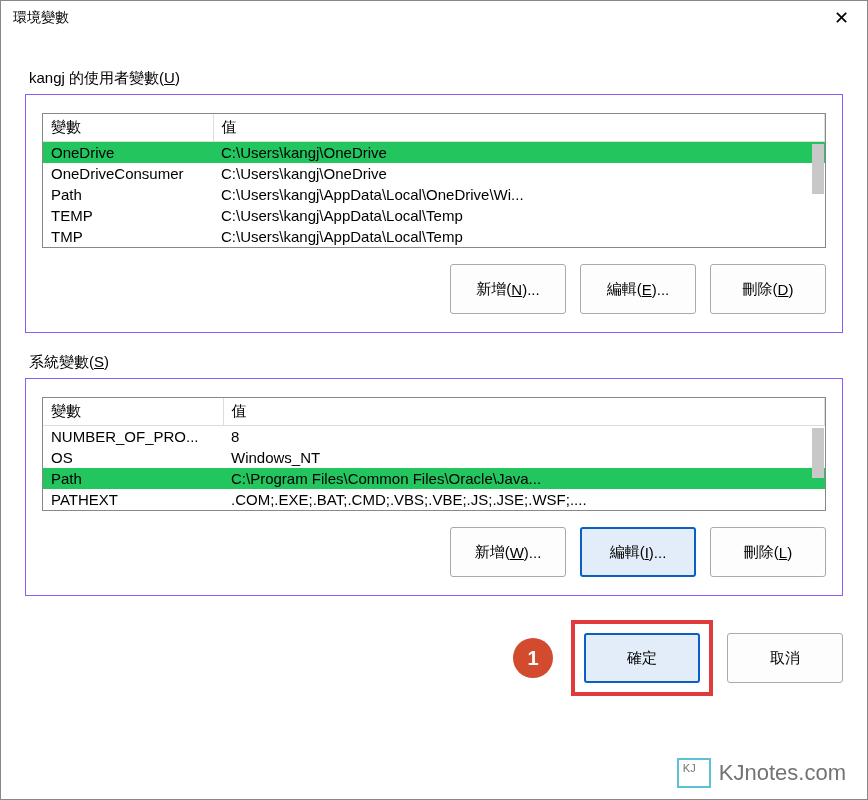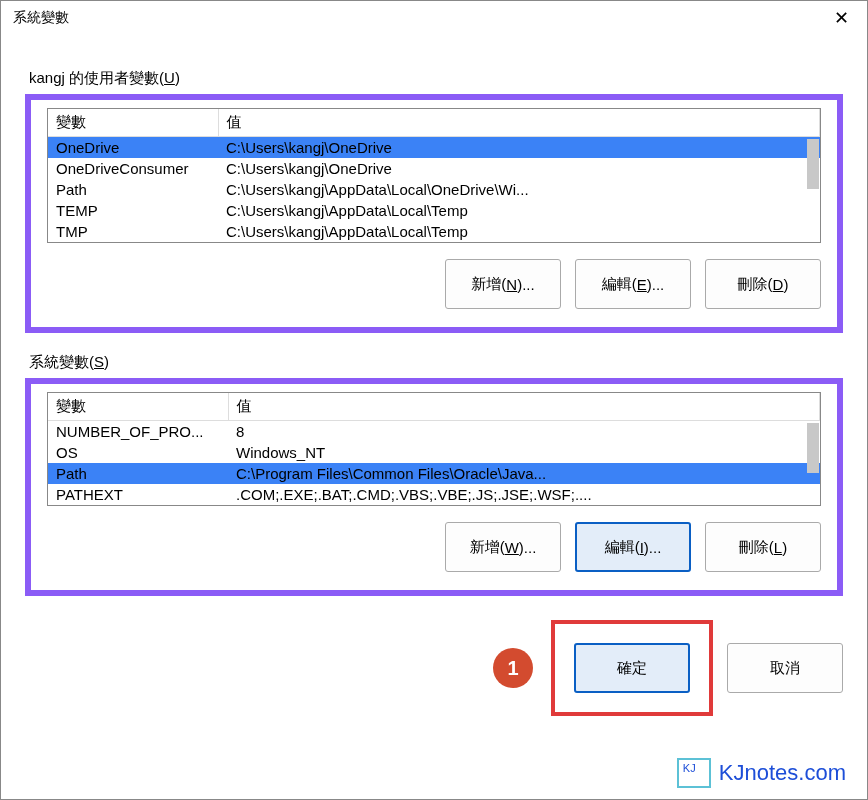--- a/index.html
+++ b/index.html
@@ -35,22 +35,22 @@
 }
 .body {
   padding: 14px 24px;
   flex: 1;
 }
 .section-label {
   font-size: 15px;
   margin: 20px 0 6px 4px;
 }
 .group {
-  border: 6px solid #8b5cf6;
-  padding: 8px 16px 18px 16px;
+  border: 1px solid #8b5cf6;
+  padding: 18px 16px 18px 16px;
   margin-bottom: 10px;
 }
 .table-wrap {
   border: 1px solid #888;
   position: relative;
 }
 .table {
   width: 100%;
   border-collapse: collapse;
   table-layout: fixed;
@@ -62,21 +62,21 @@
   border-right: 1px solid #ddd;
   border-bottom: 1px solid #ddd;
   background: #fff;
 }
 .table td {
   padding: 2px 8px;
   white-space: nowrap;
   overflow: hidden;
   text-overflow: ellipsis;
 }
-.table tr.selected td { background: #3b82f6; }
+.table tr.selected td { background: #22c55e; }
 .scrollbar {
   position: absolute;
   right: 1px;
   top: 30px;
   width: 12px;
   height: 50px;
   background: #c8c8c8;
 }
 .btn-row {
   display: flex;
@@ -117,27 +117,27 @@
   font-weight: bold;
   font-size: 20px;
   display: flex;
   align-items: center;
   justify-content: center;
   margin-right: 4px;
 }
 .highlight-box {
   display: inline-flex;
   border: 4px solid #e03a3a;
-  padding: 19px;
+  padding: 9px;
 }
 .watermark {
   position: absolute;
   right: 22px;
   bottom: 12px;
-  color: #1d4ed8;
+  color: #737373;
   font-size: 22px;
   font-family: sans-serif;
   display: flex;
   align-items: center;
   gap: 8px;
 }
 .wm-icon {
   width: 34px;
   height: 30px;
   border: 2px solid #5cc1d6;
@@ -150,21 +150,21 @@
   top: 2px;
   left: 4px;
 }
 u { text-decoration: underline; }
 </style>
 </head>
 <body>
 
 <div class="window">
   <div class="titlebar">
-    <span class="title">系統變數</span>
+    <span class="title">環境變數</span>
     <span class="close-x">✕</span>
   </div>
 
   <div class="body">
 
     <div class="section-label">
       <span>kangj 的使用者變數(</span><u>U</u><span>)</span>
     </div>
     <div class="group">
       <div class="table-wrap">

